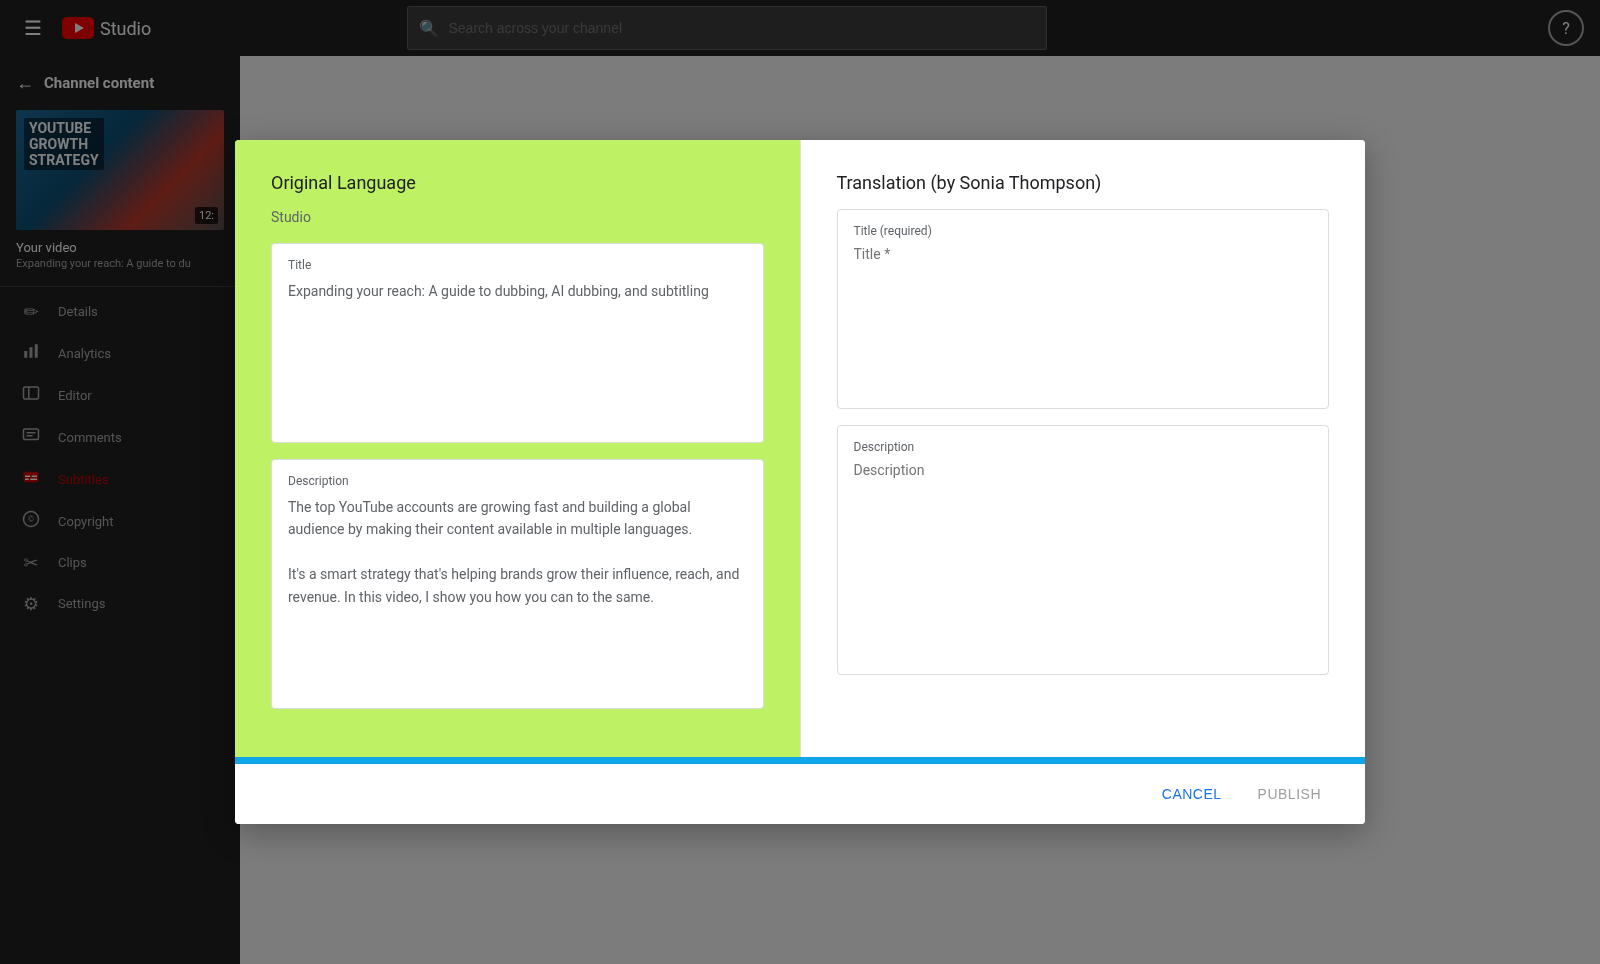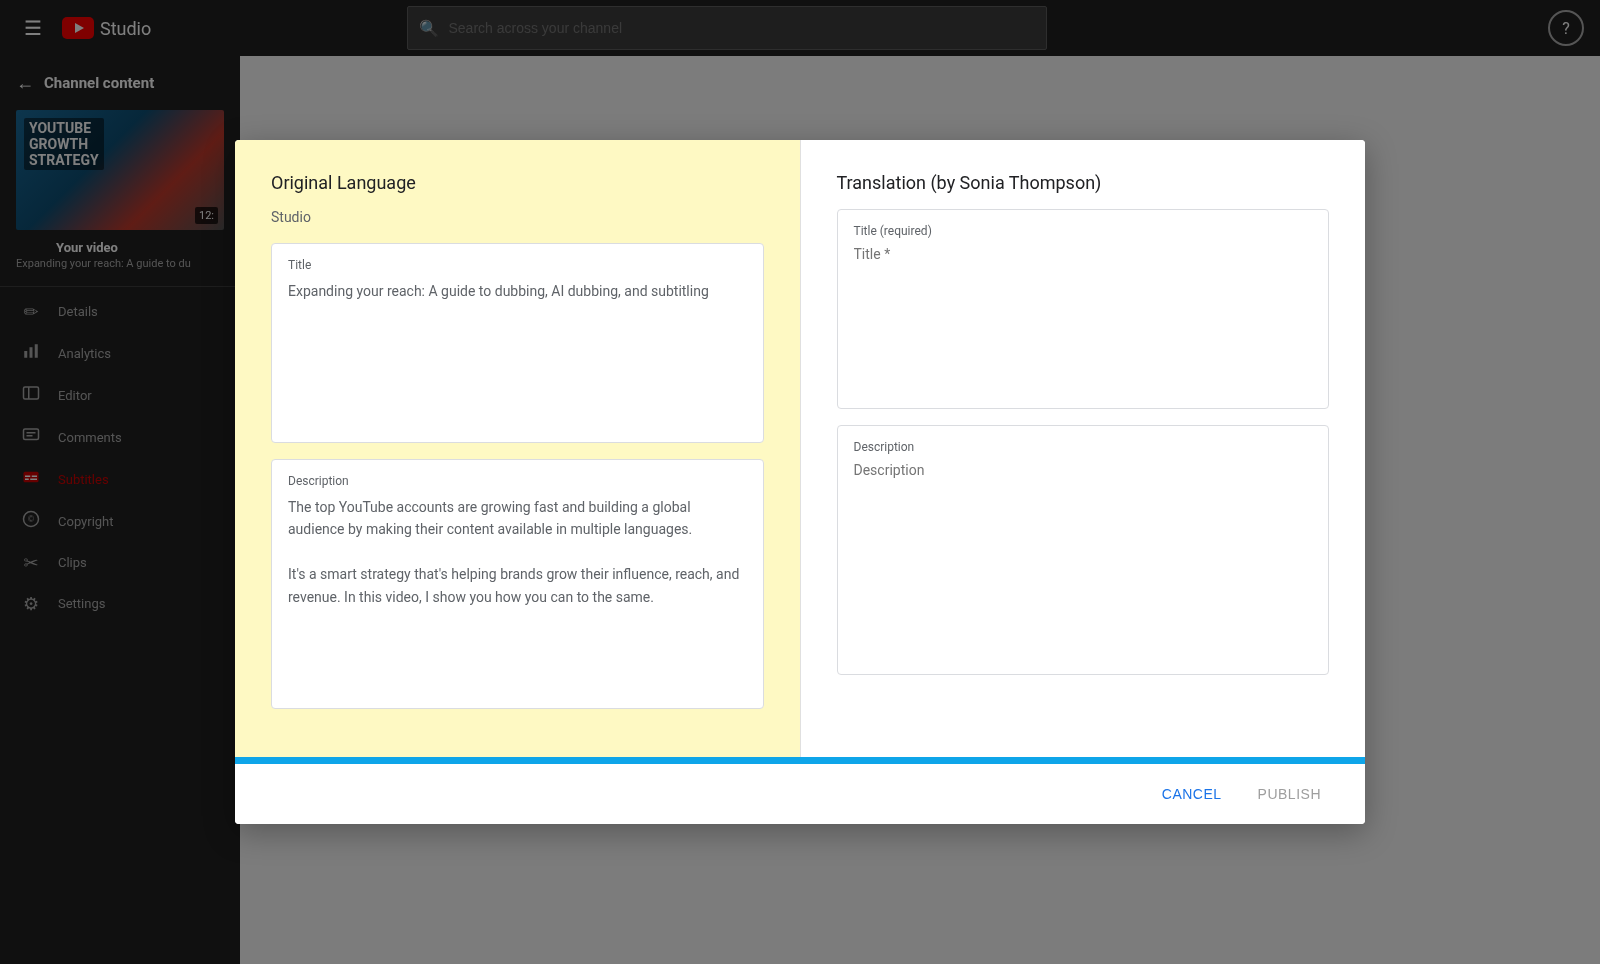--- a/index.html
+++ b/index.html
@@ -147,23 +147,22 @@
       bottom: 6px; right: 6px;
       background: rgba(0,0,0,0.7);
       color: #fff;
       font-size: 11px;
       padding: 2px 4px;
       border-radius: 2px;
     }
     .sidebar-your-video {
       color: #fff;
       font-size: 13px;
-      font-weight: 700;
+      font-weight: 400;
       margin-top: 10px;
-      margin-left: 40px;
     }
     .sidebar-video-subtitle {
       color: #aaa;
       font-size: 11px;
       margin-top: 2px;
       white-space: nowrap;
       overflow: hidden;
       text-overflow: ellipsis;
     }
     .sidebar-divider {
@@ -235,21 +234,21 @@
       overflow: hidden;
       box-shadow: 0 8px 32px rgba(0,0,0,0.3);
     }
     .modal-body {
       display: flex;
       flex: 1;
       overflow: hidden;
     }
     .modal-left {
       flex: 1;
-      background: #fef9c3;
+      background: #bef264;
       padding: 32px 36px;
       overflow-y: auto;
       border-right: 1px solid #e0e0e0;
     }
     .modal-right {
       flex: 1;
       background: #fff;
       padding: 32px 36px;
       overflow-y: auto;
     }

